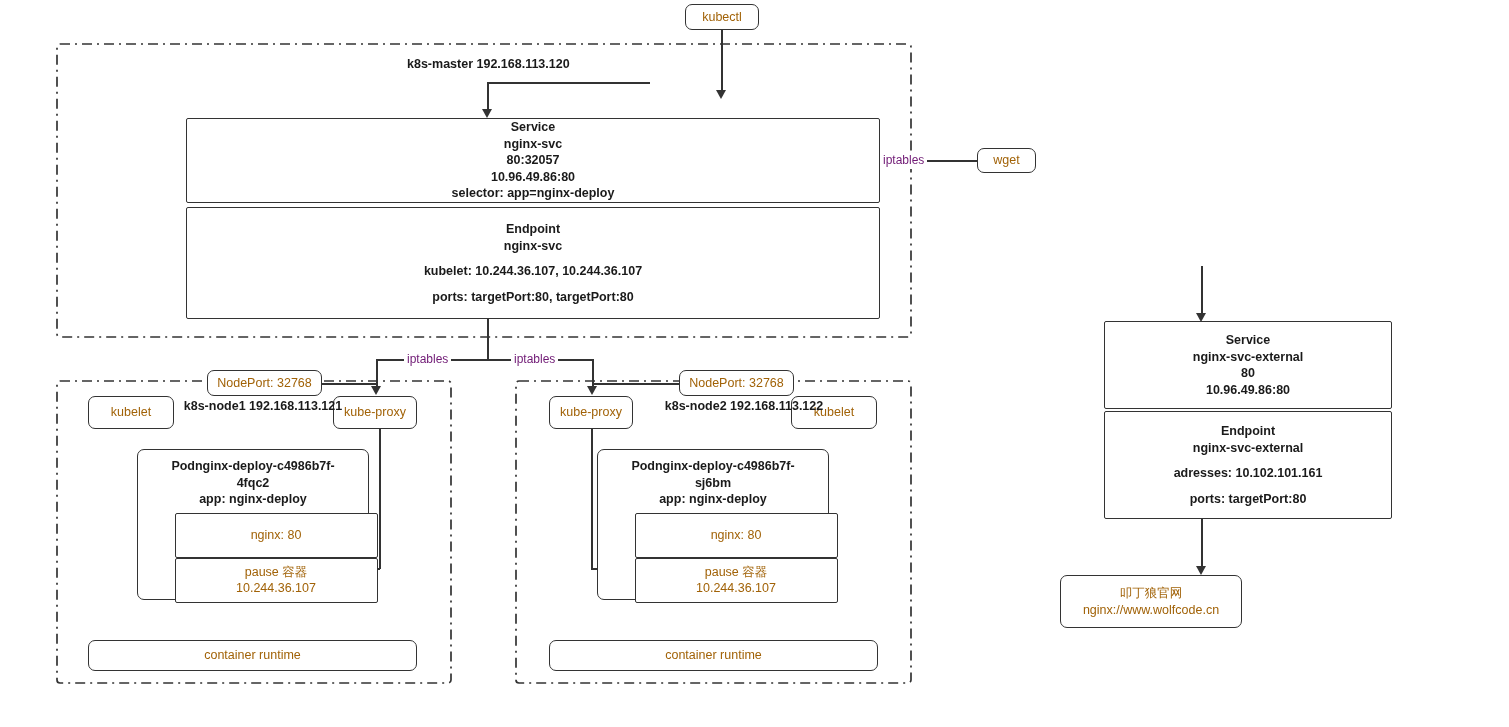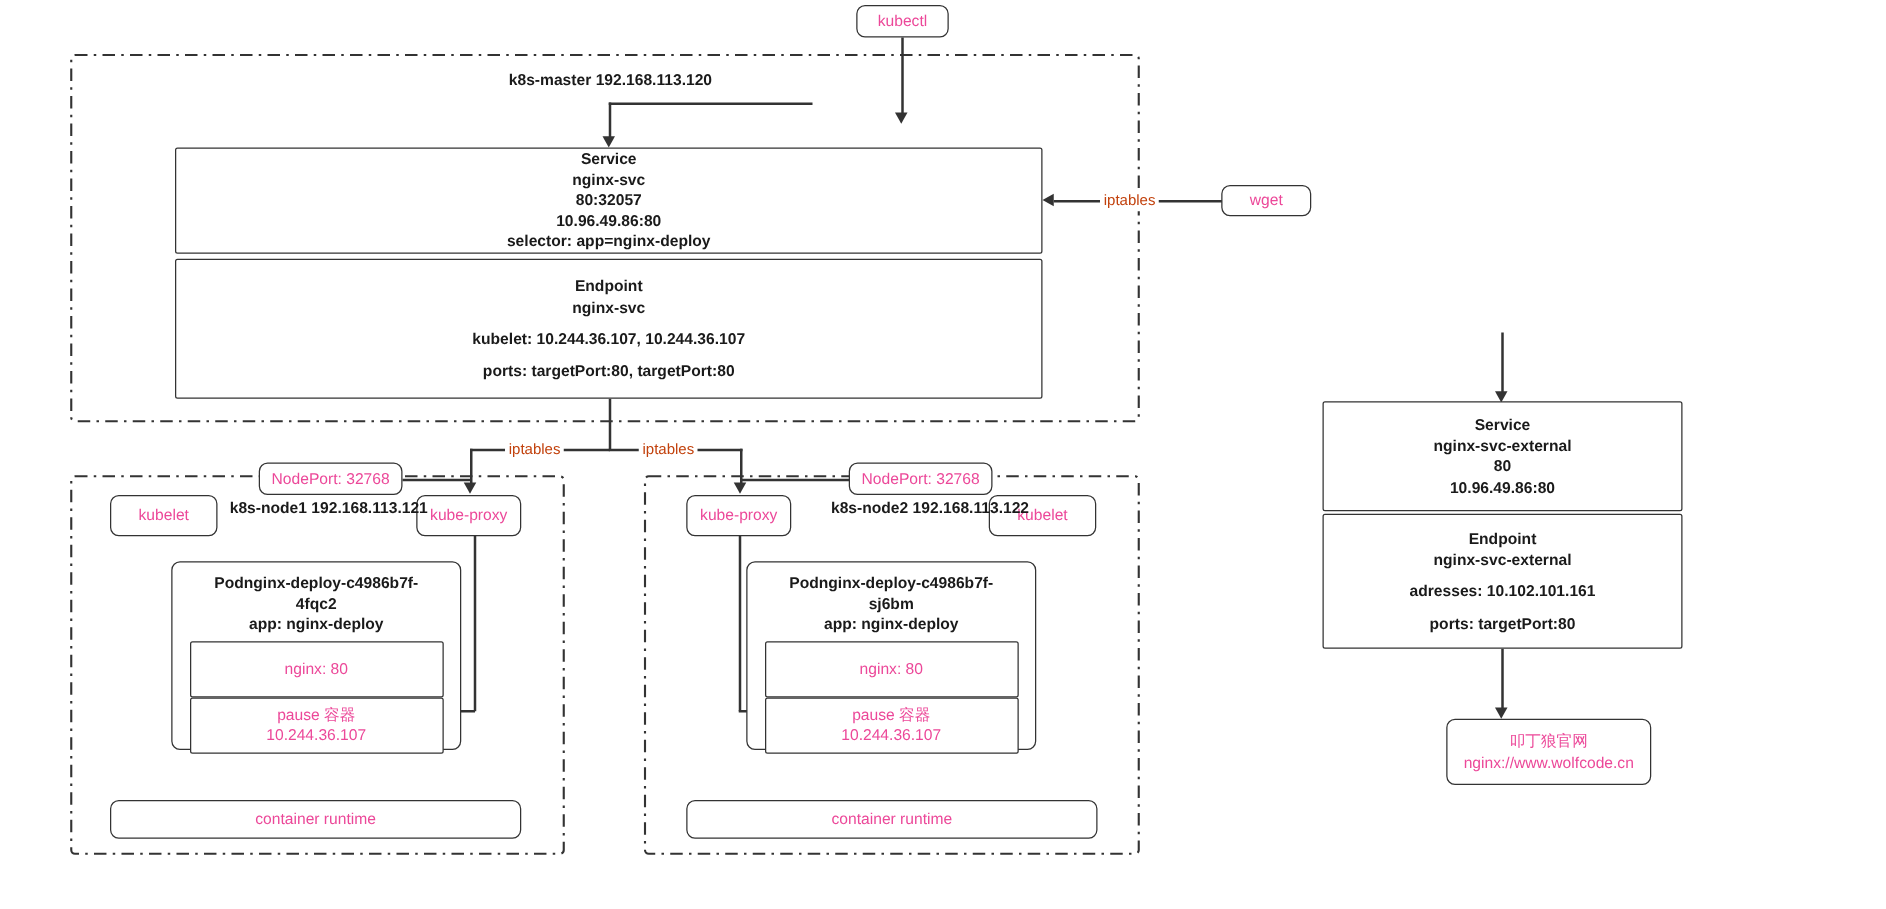--- a/index.html
+++ b/index.html
@@ -22,45 +22,45 @@
     border:1.6px solid #333333;
     border-radius:7px;
     background:#ffffff;
     display:flex;
     flex-direction:column;
     align-items:center;
     justify-content:center;
     text-align:center;
     font-size:12.5px;
     line-height:1.32;
-    color:#ec4899;
+    color:#a16207;
     z-index:5;
   }
-  .box.sq{border-radius:2px;}
+  .box.sq{border-radius:2px;margin-left:46px;}
   .box.bold{font-weight:bold;color:#1a1a1a;}
   .box .ln{display:block;white-space:nowrap;}
   .box .ln.w{white-space:normal;}
   .gap{height:9px;}
   
   .lbl{
     position:absolute;
     font-size:12.5px;
     line-height:1.3;
     color:#1a1a1a;
     font-weight:bold;
     text-align:center;
     white-space:nowrap;
     z-index:6;
   }
   .lbl.edge{
     background:#ffffff;
     padding:0 3px;
     font-weight:normal;
     font-size:12px;
-    color:#c2410c;
+    color:#701a75;
   }
   
   .ln-h,.ln-v{position:absolute;background:#333333;z-index:3;}
   .ln-h{height:1.6px;}
   .ln-v{width:1.6px;}
   .arw{position:absolute;width:0;height:0;z-index:4;}
   .arw.down{border-left:5.5px solid transparent;border-right:5.5px solid transparent;border-top:9px solid #333333;}
   .arw.left{border-top:5.5px solid transparent;border-bottom:5.5px solid transparent;border-right:9px solid #333333;}
   .arw.right{border-top:5.5px solid transparent;border-bottom:5.5px solid transparent;border-left:9px solid #333333;}
   svg.overlay{position:absolute;left:0;top:0;width:1509px;height:727px;z-index:2;pointer-events:none;}
@@ -140,21 +140,21 @@
 
   <div class="box sq bold" style="left:140px;top:207px;width:694px;height:112px;">
     <span class="ln">Endpoint</span>
     <span class="ln">nginx-svc</span>
     <span class="gap"></span>
     <span class="ln">kubelet: 10.244.36.107, 10.244.36.107</span>
     <span class="gap"></span>
     <span class="ln">ports: targetPort:80, targetPort:80</span>
   </div>
 
-  <div class="box" style="left:977px;top:148px;width:72px;height:25px;">
+  <div class="box" style="left:977px;top:148px;width:59px;height:25px;">
     <span class="ln">wget</span>
   </div>
 
   <div class="box" style="left:207px;top:370px;width:115px;height:26px;">
     <span class="ln">NodePort: 32768</span>
   </div>
   <div class="lbl" style="left:183px;top:398px;width:160px;">
     <span class="ln">k8s-node1</span>
     <span class="ln">192.168.113.121</span>
   </div>
@@ -223,18 +223,18 @@
 
   <div class="box sq bold" style="left:1058px;top:411px;width:288px;height:108px;">
     <span class="ln">Endpoint</span>
     <span class="ln">nginx-svc-external</span>
     <span class="gap"></span>
     <span class="ln">adresses: 10.102.101.161</span>
     <span class="gap"></span>
     <span class="ln">ports: targetPort:80</span>
   </div>
 
-  <div class="box" style="left:1157px;top:575px;width:164px;height:53px;">
+  <div class="box" style="left:1060px;top:575px;width:182px;height:53px;">
     <span class="ln">叩丁狼官网</span>
     <span class="ln">nginx://www.wolfcode.cn</span>
   </div>
 
 </div>
 
 </body></html>

